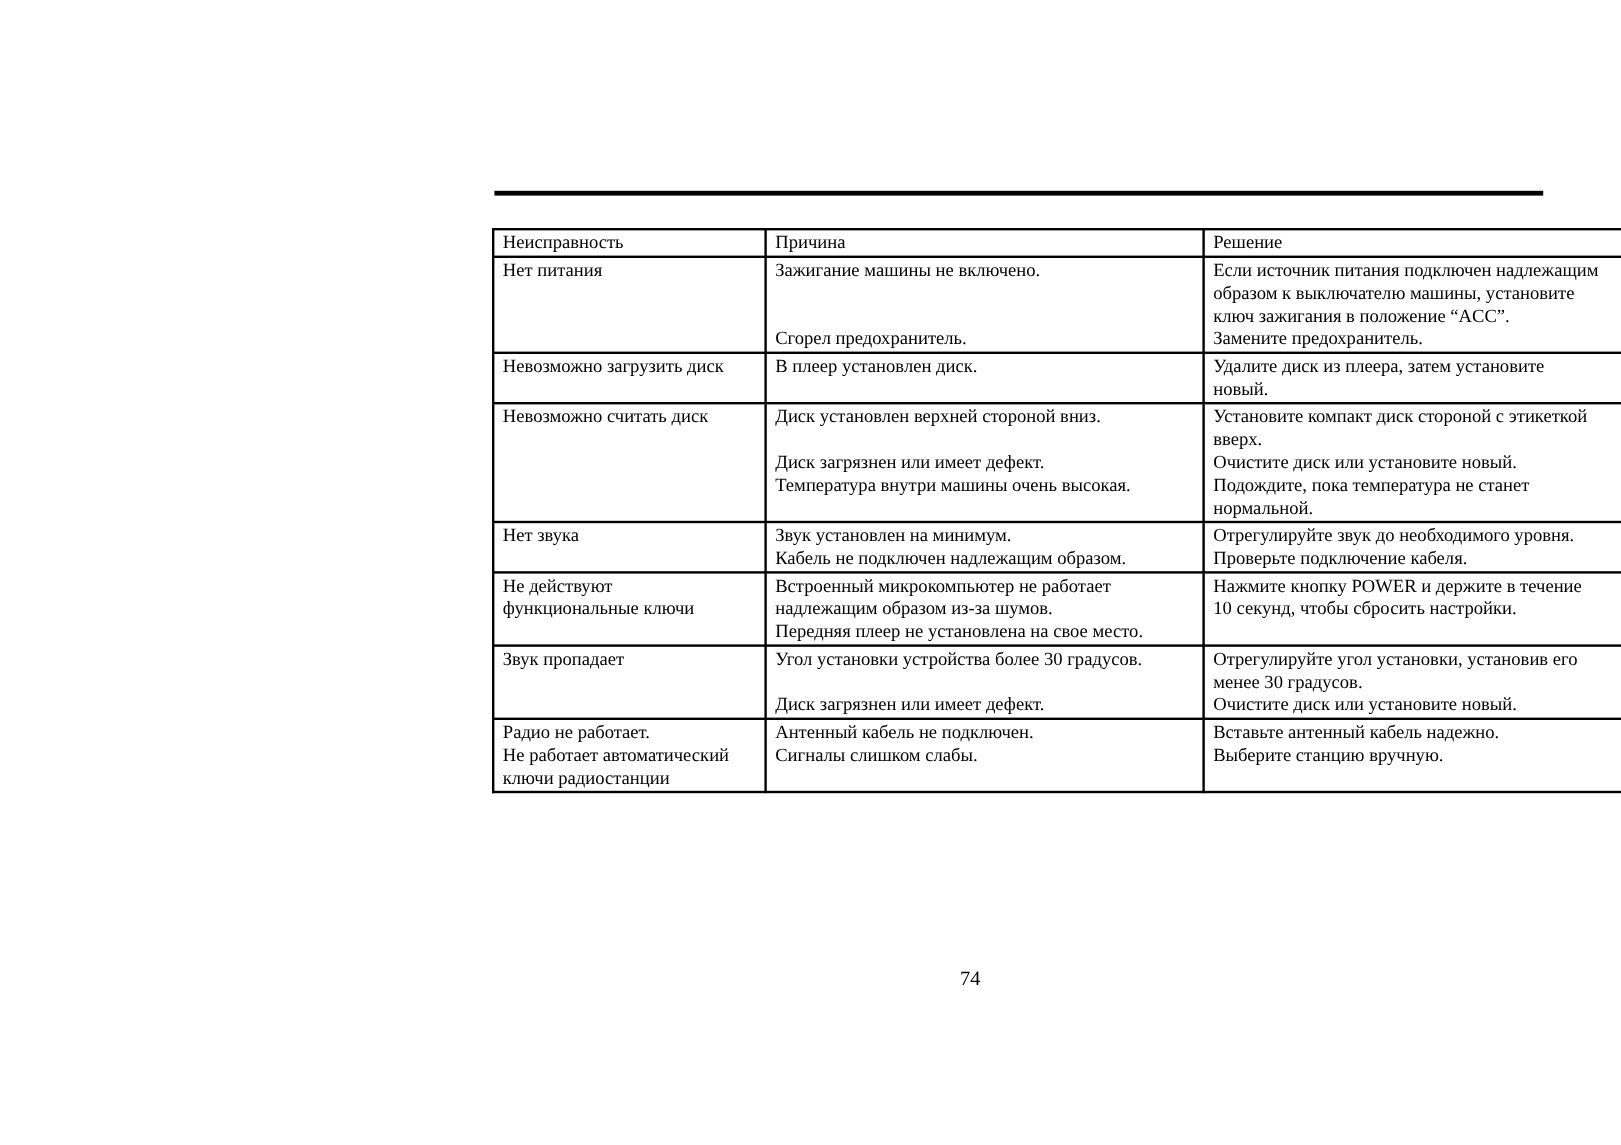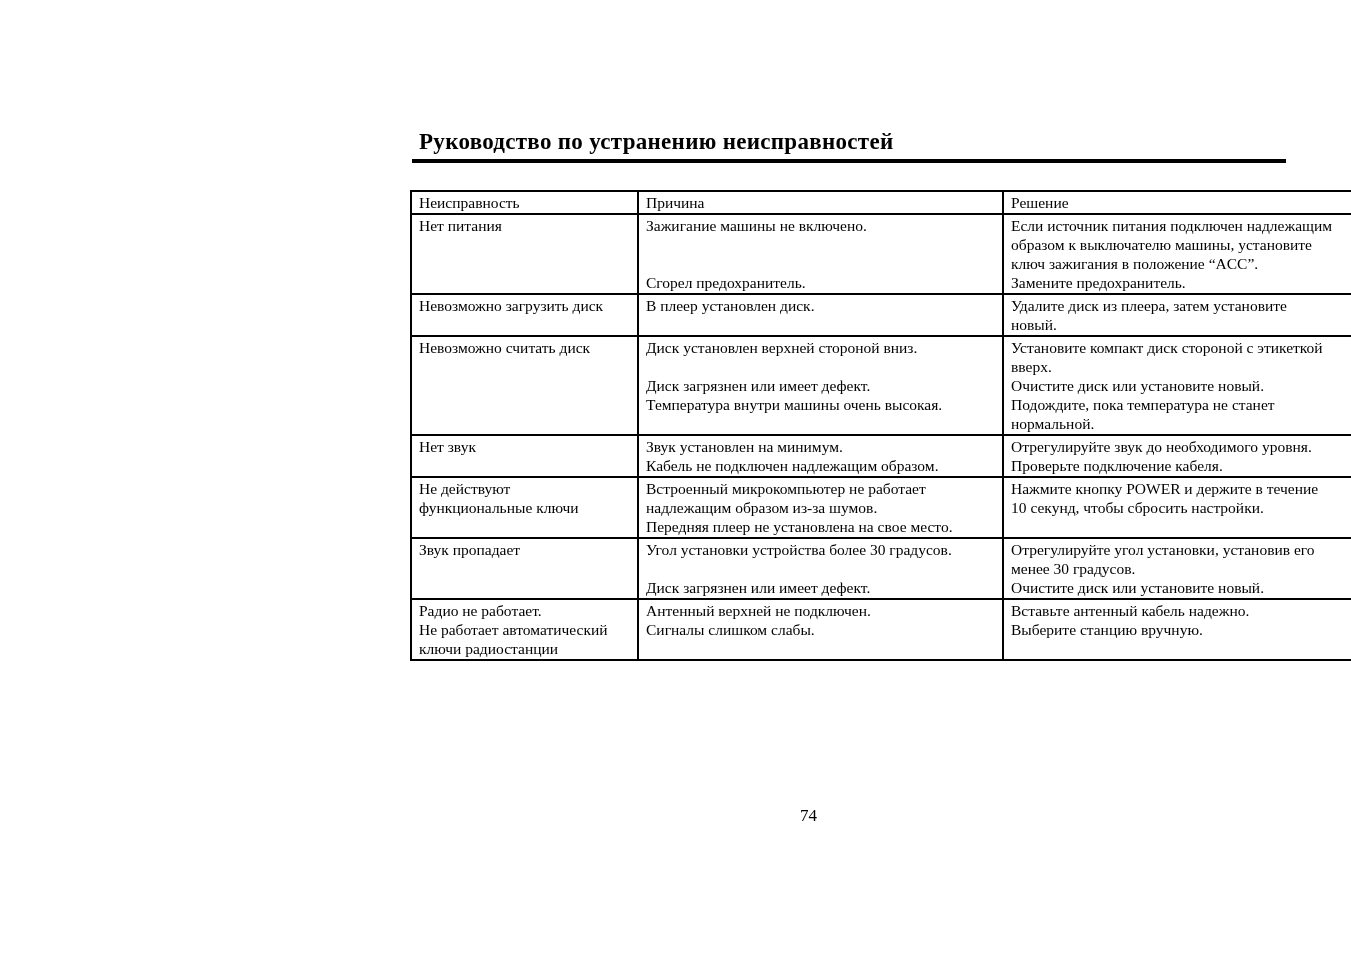--- a/index.html
+++ b/index.html
@@ -76,21 +76,20 @@
     top: 806px;
     width: 100px;
     font-size: 17px;
   }
 </style>
 </head>
 <body>
 
 <div class="page">
 
-  <h1 class="title">Руководство по устранению неисправностей</h1>
   <div class="title-underline"></div>
 
   <table class="trouble-table">
     <thead>
       <tr class="thr">
         <th style="width:212px">Неисправность</th>
         <th style="width:350px">Причина</th>
         <th style="width:351px">Решение</th>
       </tr>
     </thead>
@@ -118,21 +117,21 @@
 
 Диск загрязнен или имеет дефект.
 Температура внутри машины очень высокая.</td>
         <td>Установите компакт диск стороной с этикеткой
 вверх.
 Очистите диск или установите новый.
 Подождите, пока температура не станет
 нормальной.</td>
       </tr>
       <tr class="r3">
-        <td class="col-problem">Нет звук</td>
+        <td class="col-problem">Нет звука</td>
         <td>Звук установлен на минимум.
 Кабель не подключен надлежащим образом.</td>
         <td>Отрегулируйте звук до необходимого уровня.
 Проверьте подключение кабеля.</td>
       </tr>
       <tr class="r4">
         <td class="col-problem">Не действуют
 функциональные ключи</td>
         <td>Встроенный микрокомпьютер не работает
 надлежащим образом из-за шумов.
@@ -146,21 +145,21 @@
 
 Диск загрязнен или имеет дефект.</td>
         <td>Отрегулируйте угол установки, установив его
 менее 30 градусов.
 Очистите диск или установите новый.</td>
       </tr>
       <tr class="r6">
         <td class="col-problem">Радио не работает.
 Не работает автоматический
 ключи радиостанции</td>
-        <td>Антенный верхней не подключен.
+        <td>Антенный кабель не подключен.
 Сигналы слишком слабы.</td>
         <td>Вставьте антенный кабель надежно.
 Выберите станцию вручную.</td>
       </tr>
     </tbody>
   </table>
 
   <div class="page-number">74</div>
 
 </div>

